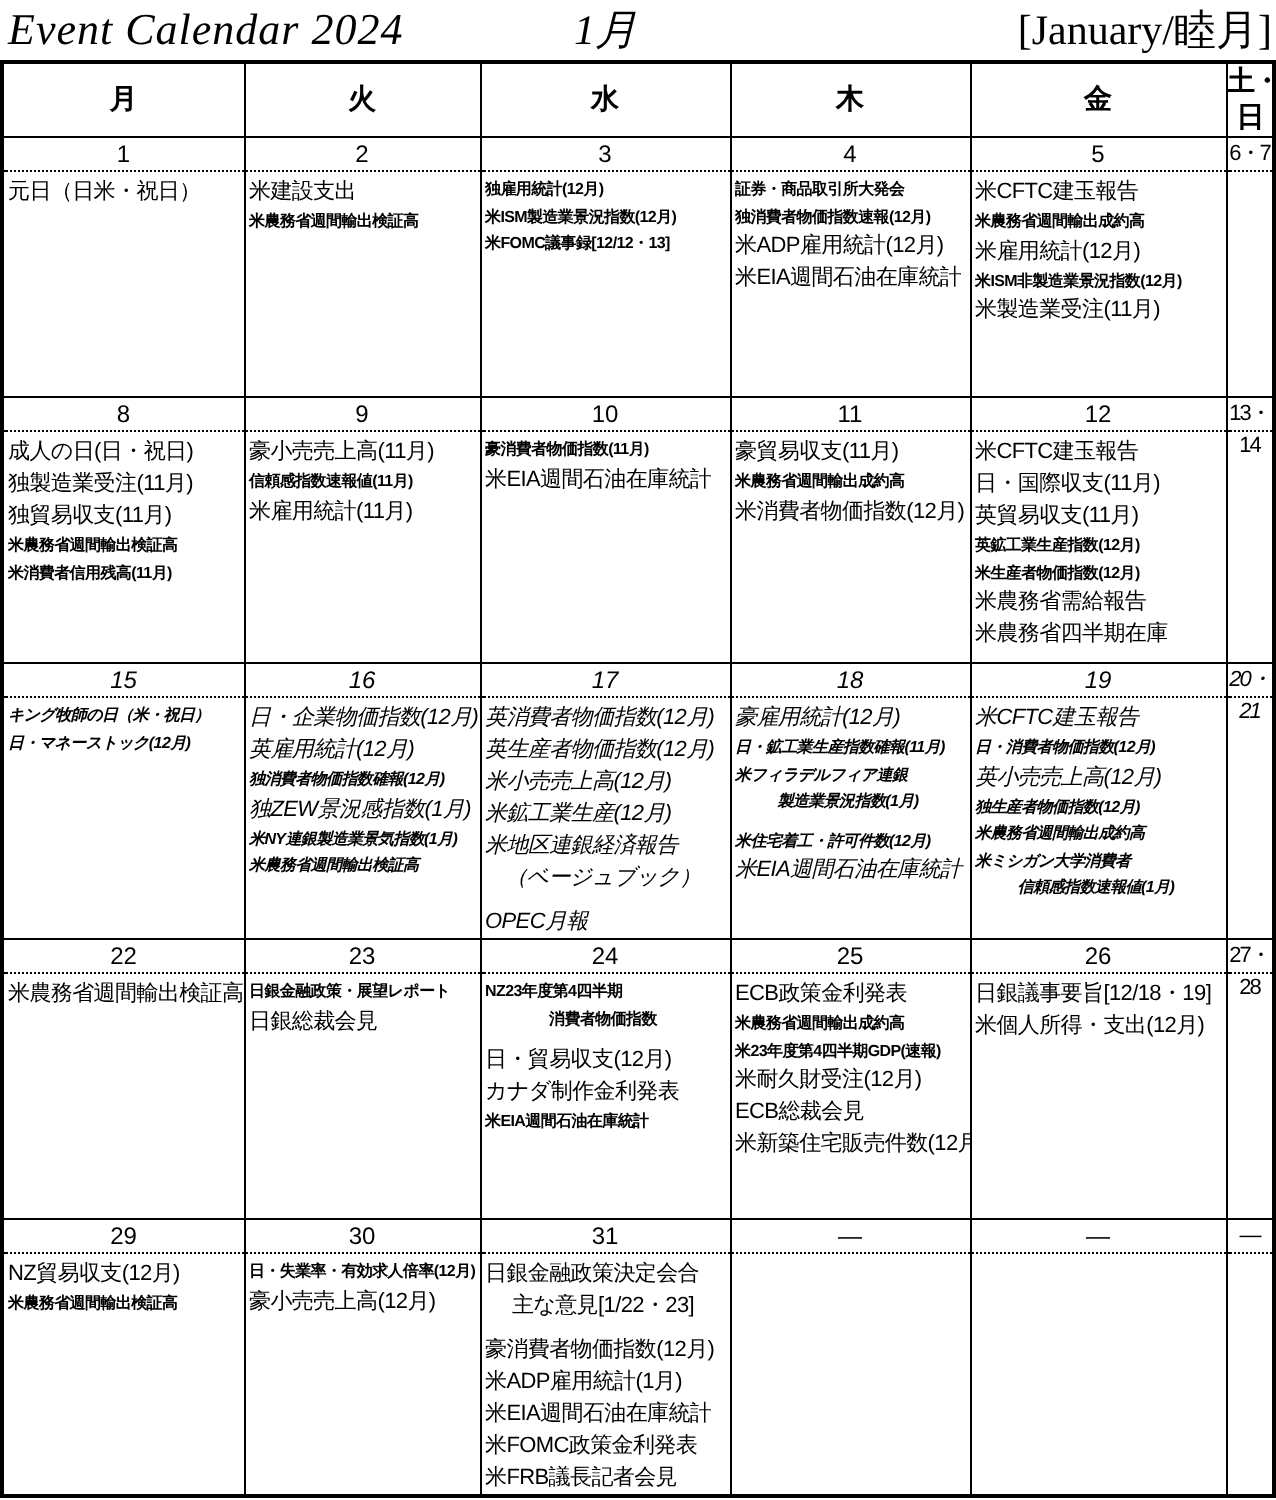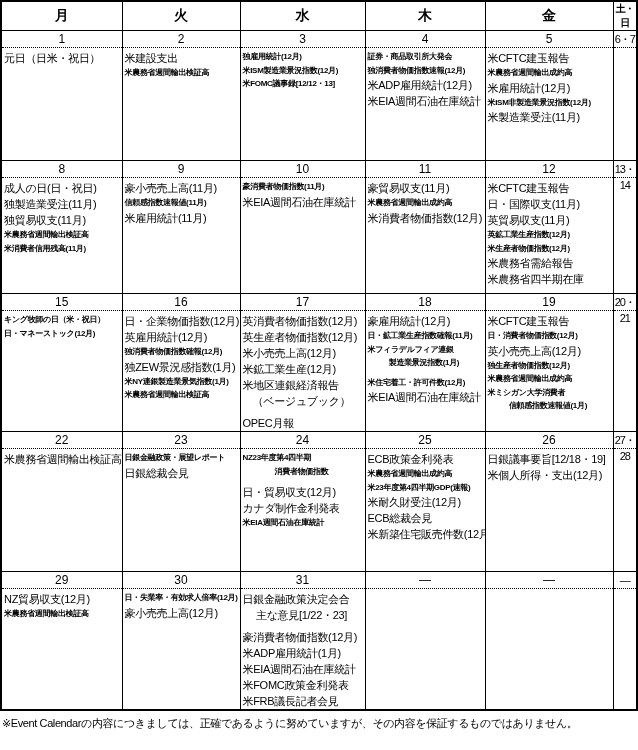--- a/index.html
+++ b/index.html
@@ -17,42 +17,47 @@
   .t-right{font-family:"Liberation Serif","DejaVu Serif",serif;
            font-size:21px;}
 
   
   table.cal{border-collapse:collapse;table-layout:fixed;width:638px;
             border:2px solid #000;}
   .cal col.c1{width:121px}.cal col.c2{width:118px}.cal col.c3{width:125px}
   .cal col.c4{width:120px}.cal col.c5{width:128px}.cal col.c6{width:24px}
   .cal th{border:1px solid #000;background:#fff;font-weight:bold;
           font-size:14px;height:21px;padding:0;text-align:center;}
-  .cal th.we{font-size:10px;letter-spacing:-1px;}
+  .cal th.we{font-size:14px;letter-spacing:-1px;}
   .cal td{border:1px solid #000;vertical-align:top;padding:0;overflow:hidden;}
-  tr.wk1 td{height:129px;} tr.wk2 td{height:132px;} tr.wk3 td{height:133px;}
+  tr.wk1 td{height:129px;} tr.wk2 td{height:132px;} tr.wk3 td{height:133px;font-style:italic;}
   tr.wk4 td{height:139px;margin-top:16px;} tr.wk5 td{height:132px;}
   .date{text-align:center;font-size:12px;line-height:16px;height:16px;
         border-bottom:1px dotted #000;}
   .we .date{letter-spacing:-1px;font-size:11px;}
   .evs{padding:2px 1px 0 2px;}
   .ev{white-space:nowrap;}
   .ev.n{font-size:11px;line-height:16px;letter-spacing:-0.3px;}
   .ev.s{font-size:8px;line-height:13.5px;font-weight:bold;letter-spacing:-0.3px;}
   .ev.gap{margin-top:6px;}
   .t2{text-align:center;padding-right:3px;}
 
   
   .footer{font-size:11px;line-height:14px;padding:5px 2px 0 2px;
           letter-spacing:-0.4px;}
 </style>
 </head>
 <body>
 
 <div class="page">
+  <div class="titlebar">
+    <span class="t-main">Event Calendar 2024</span>
+    <span class="t-month">1月</span>
+    <span class="t-right">[January/睦月]</span>
+  </div>
 
   <table class="cal">
     <colgroup>
       <col class="c1">
         <col class="c2">
         <col class="c3">
       <col class="c4">
         <col class="c5">
         <col class="c6">
     </colgroup>

